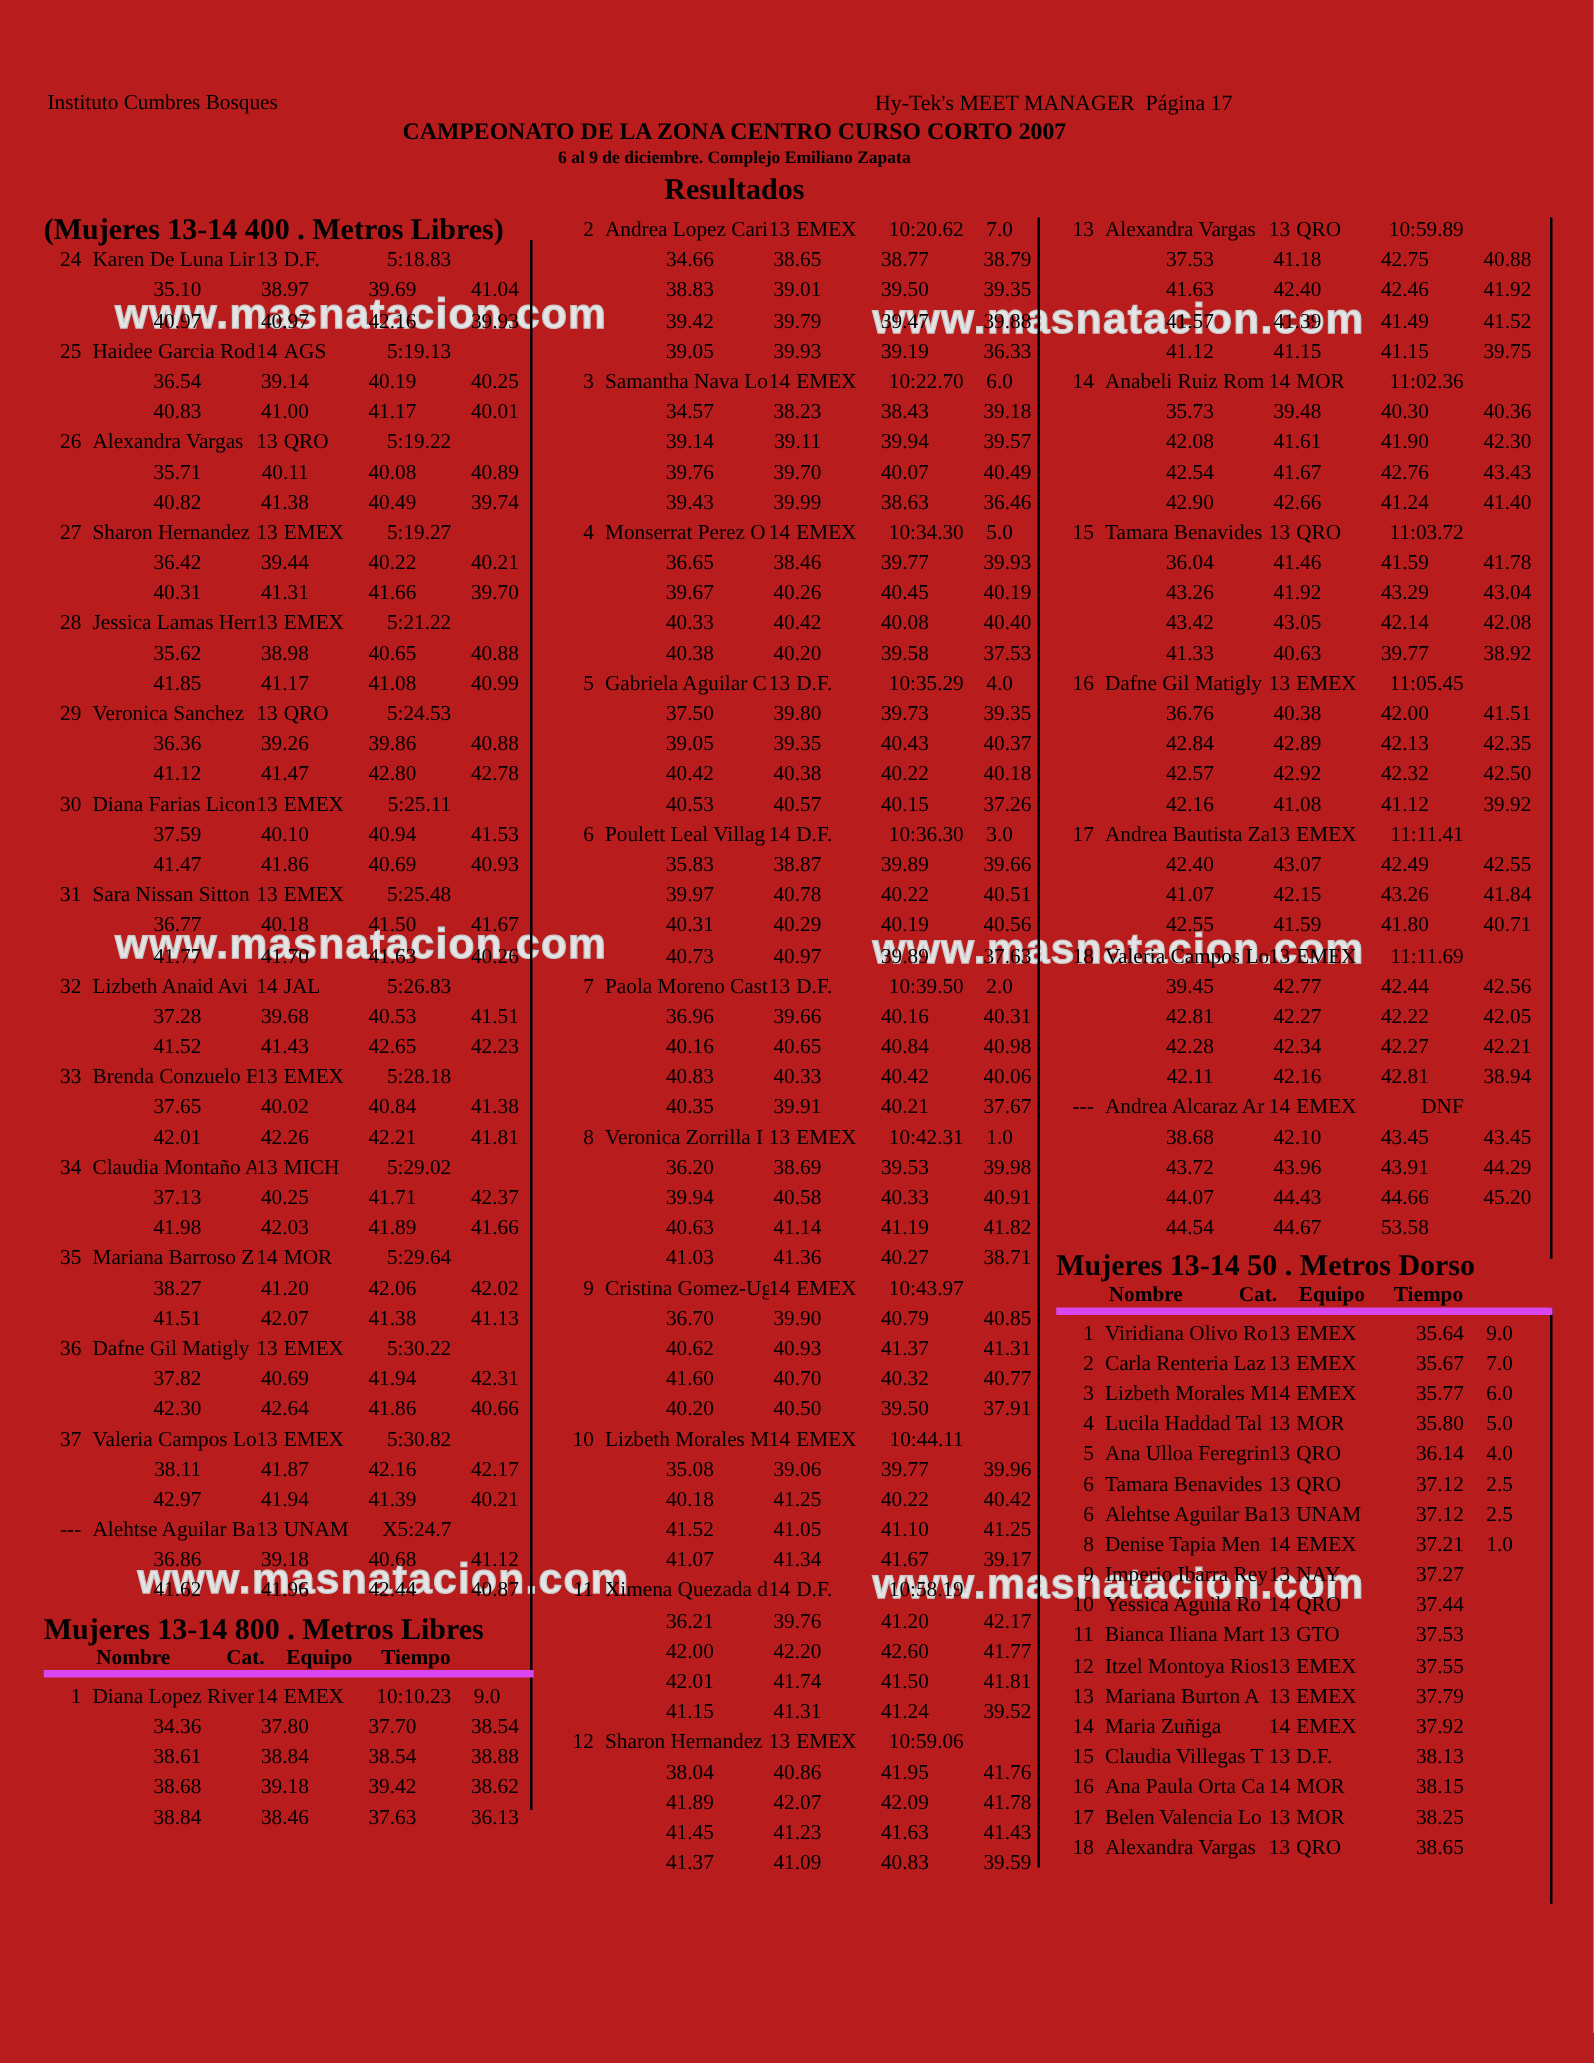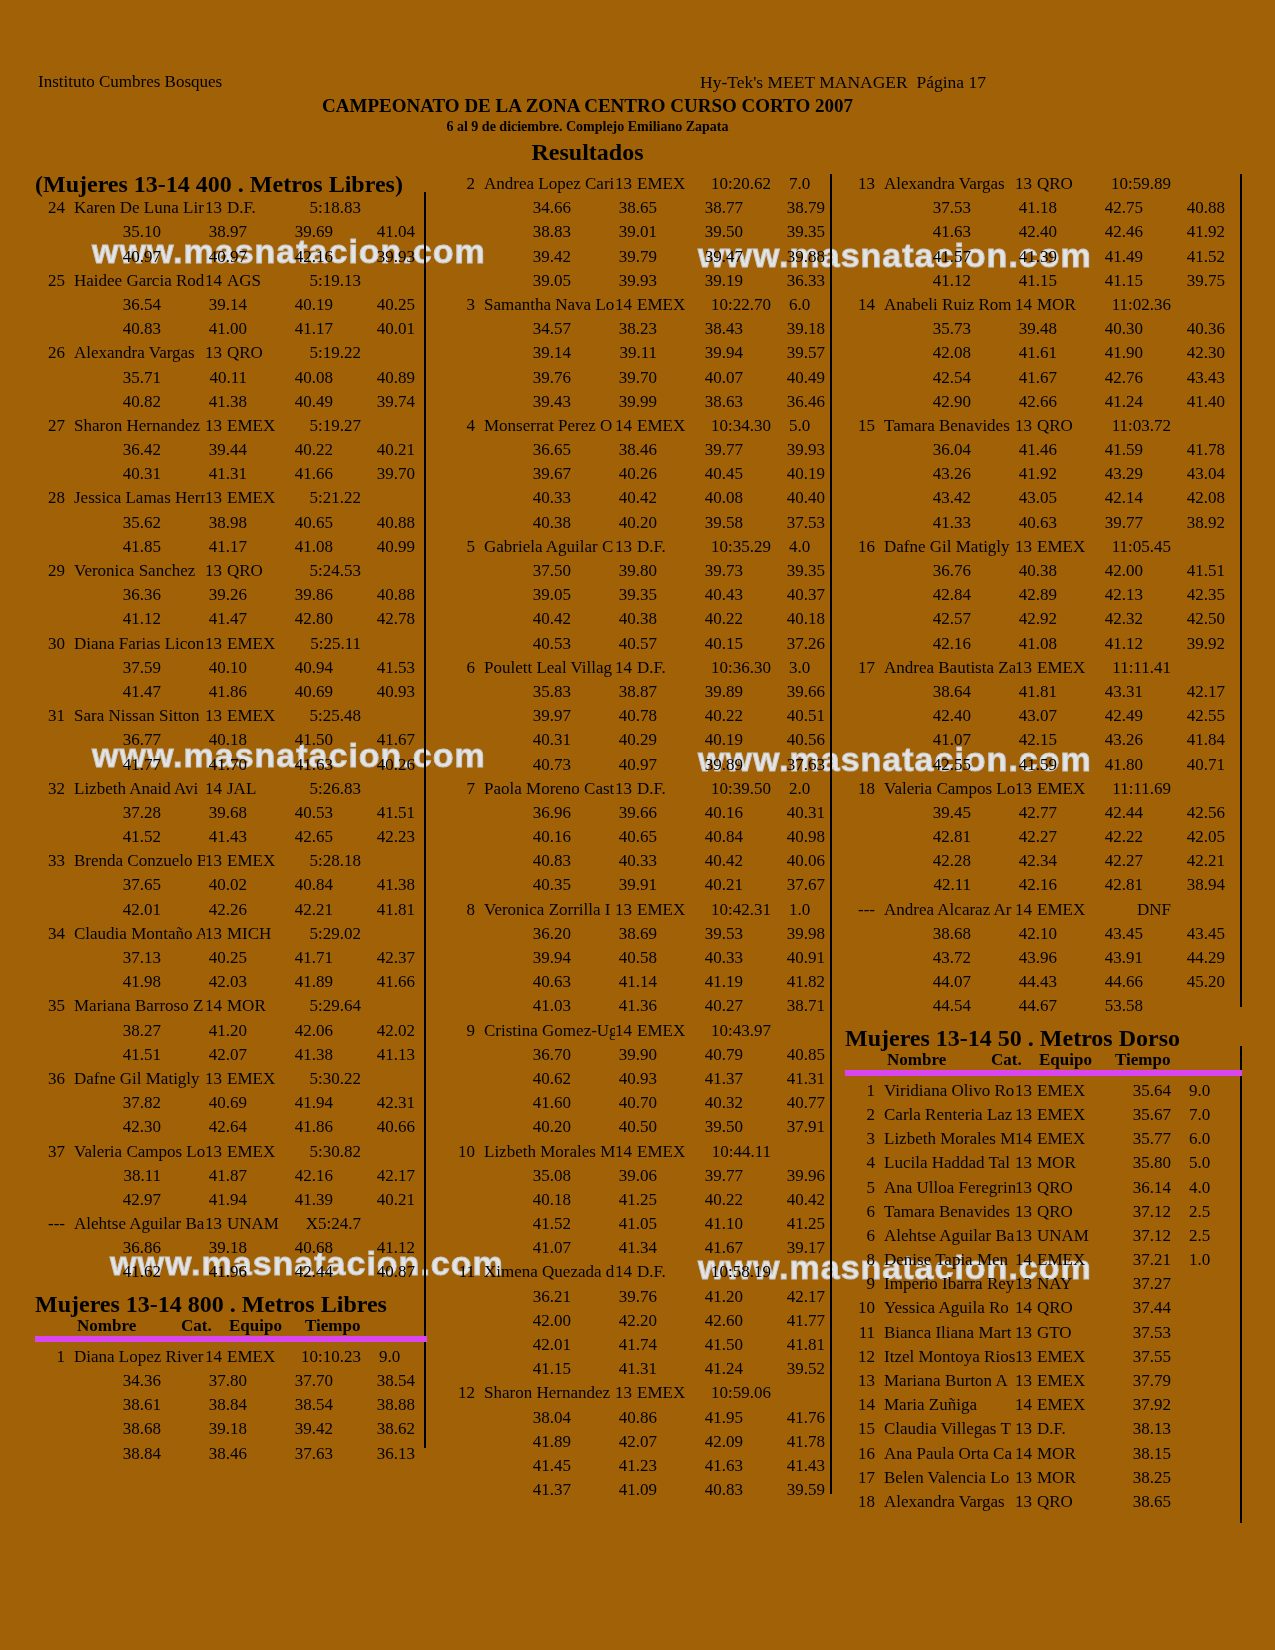--- a/index.html
+++ b/index.html
@@ -1,16 +1,16 @@
 <!DOCTYPE html>
 <html><head>
 <meta charset="utf-8">
 <style>
   html,body{margin:0;padding:0;background:#fff;}
-  .page{position:relative;width:1275px;height:1650px;background:#a16207;overflow:hidden;
+  .page{position:relative;width:1275px;height:1650px;background:#b91c1c;overflow:hidden;
         font-family:"Liberation Serif","DejaVu Serif",serif;color:#000;}
   .hdr{position:absolute;font-size:17px;white-space:pre;z-index:2;}
   #institution{left:38px;top:72px;}
   #manager{left:700px;top:72px;width:408px;text-align:left;font-size:17.5px;}
   .center-line{position:absolute;left:35px;width:1105px;text-align:center;font-weight:bold;z-index:2;white-space:nowrap;}
   #meet-title{top:95px;font-size:19px;}
   #meet-subtitle{top:119px;font-size:14px;}
   #results-heading{top:139px;font-size:24px;}
 
   .wm{position:absolute;font-family:"Liberation Sans","DejaVu Sans",sans-serif;font-weight:bold;
@@ -211,21 +211,20 @@
         <div class="row"><span class="sp s1">36.04</span><span class="sp s2">41.46</span><span class="sp s3">41.59</span><span class="sp s4">41.78</span></div>
         <div class="row"><span class="sp s1">43.26</span><span class="sp s2">41.92</span><span class="sp s3">43.29</span><span class="sp s4">43.04</span></div>
         <div class="row"><span class="sp s1">43.42</span><span class="sp s2">43.05</span><span class="sp s3">42.14</span><span class="sp s4">42.08</span></div>
         <div class="row"><span class="sp s1">41.33</span><span class="sp s2">40.63</span><span class="sp s3">39.77</span><span class="sp s4">38.92</span></div>
         <div class="row"><span class="p">16</span><span class="nm">Dafne Gil Matigly</span><span class="ct">13</span><span class="eq">EMEX</span><span class="tm">11:05.45</span></div>
         <div class="row"><span class="sp s1">36.76</span><span class="sp s2">40.38</span><span class="sp s3">42.00</span><span class="sp s4">41.51</span></div>
         <div class="row"><span class="sp s1">42.84</span><span class="sp s2">42.89</span><span class="sp s3">42.13</span><span class="sp s4">42.35</span></div>
         <div class="row"><span class="sp s1">42.57</span><span class="sp s2">42.92</span><span class="sp s3">42.32</span><span class="sp s4">42.50</span></div>
         <div class="row"><span class="sp s1">42.16</span><span class="sp s2">41.08</span><span class="sp s3">41.12</span><span class="sp s4">39.92</span></div>
         <div class="row"><span class="p">17</span><span class="nm">Andrea Bautista Za</span><span class="ct">13</span><span class="eq">EMEX</span><span class="tm">11:11.41</span></div>
-        <div class="row"><span class="sp s1">38.64</span><span class="sp s2">41.81</span><span class="sp s3">43.31</span><span class="sp s4">42.17</span></div>
         <div class="row"><span class="sp s1">42.40</span><span class="sp s2">43.07</span><span class="sp s3">42.49</span><span class="sp s4">42.55</span></div>
         <div class="row"><span class="sp s1">41.07</span><span class="sp s2">42.15</span><span class="sp s3">43.26</span><span class="sp s4">41.84</span></div>
         <div class="row"><span class="sp s1">42.55</span><span class="sp s2">41.59</span><span class="sp s3">41.80</span><span class="sp s4">40.71</span></div>
         <div class="row"><span class="p">18</span><span class="nm">Valeria Campos Lo</span><span class="ct">13</span><span class="eq">EMEX</span><span class="tm">11:11.69</span></div>
         <div class="row"><span class="sp s1">39.45</span><span class="sp s2">42.77</span><span class="sp s3">42.44</span><span class="sp s4">42.56</span></div>
         <div class="row"><span class="sp s1">42.81</span><span class="sp s2">42.27</span><span class="sp s3">42.22</span><span class="sp s4">42.05</span></div>
         <div class="row"><span class="sp s1">42.28</span><span class="sp s2">42.34</span><span class="sp s3">42.27</span><span class="sp s4">42.21</span></div>
         <div class="row"><span class="sp s1">42.11</span><span class="sp s2">42.16</span><span class="sp s3">42.81</span><span class="sp s4">38.94</span></div>
         <div class="row"><span class="p">---</span><span class="nm">Andrea Alcaraz Ar</span><span class="ct">14</span><span class="eq">EMEX</span><span class="tm">DNF</span></div>
         <div class="row"><span class="sp s1">38.68</span><span class="sp s2">42.10</span><span class="sp s3">43.45</span><span class="sp s4">43.45</span></div>

